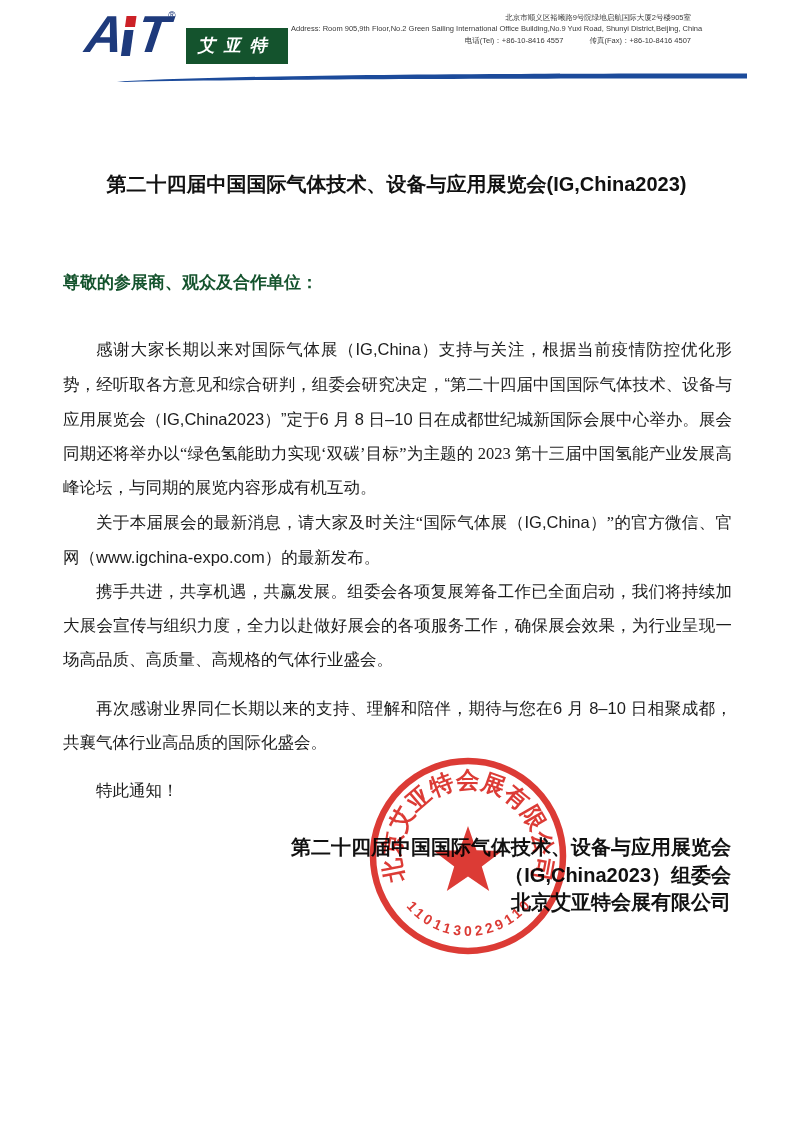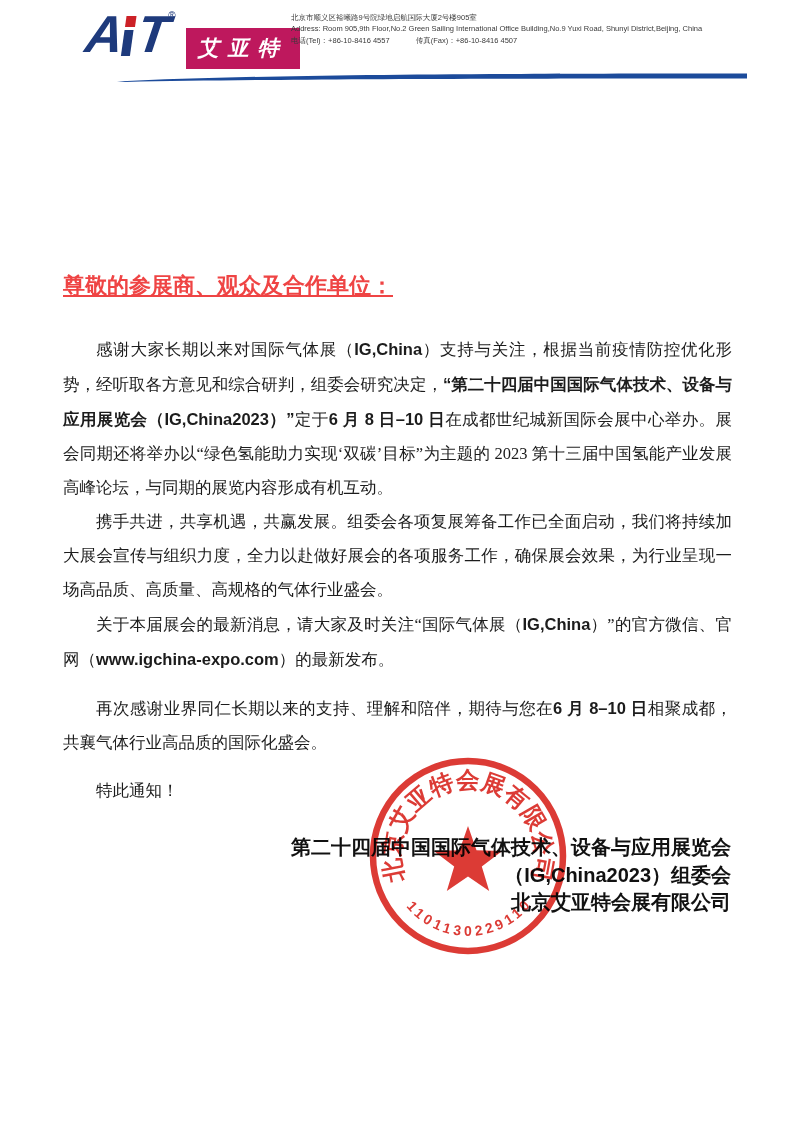--- a/index.html
+++ b/index.html
@@ -16,40 +16,40 @@
 
   
   .hdr-logo { position:absolute; left:86px; top:10px; display:flex; align-items:flex-start; }
   .lg-word { display:flex; align-items:flex-end; transform:skewX(-8deg); }
   .lg-letter { font-family:"Liberation Sans", sans-serif; font-weight:bold; font-style:italic;
                font-size:52px; line-height:48px; color:#1e3a7c; letter-spacing:-3px; }
   .lg-i { display:inline-flex; flex-direction:column; align-items:center; margin:0 4px 2px 3px; }
   .lg-i-dot { width:10px; height:11px; background:#cc2127; margin-bottom:3px; }
   .lg-i-stem { width:9px; height:26px; background:#1e3a7c; }
   .lg-reg { font-family:"Liberation Sans", sans-serif; font-size:10px; color:#1e3a7c; margin:0 0 0 2px; }
-  .lg-badge { margin:18px 0 0 10px; background:#be185d; color:#fff; padding:6px 12px 7px;
-              font-family:"Liberation Sans", sans-serif; font-weight:bold; font-size:21px;
+  .lg-badge { margin:18px 0 0 10px; background:#14532d; color:#fff; padding:6px 12px 7px;
+              font-family:"Liberation Sans", sans-serif; font-weight:bold; font-size:17px;
               letter-spacing:9px; font-style:italic; }
   .hdr-contact { position:absolute; left:291px; top:12px; width:400px;
                  font-family:"Liberation Sans", sans-serif; font-size:7.5px; line-height:11.4px;
-                 color:#3a3a3a; white-space:nowrap; }
+                 color:#3a3a3a; white-space:nowrap;text-align:right; }
   .hdr-contact .pair { display:inline-block; }
   .hdr-contact .pair + .pair { margin-left:24px; }
   .hdr-rule { position:absolute; left:85px; top:71px; }
 
   
   .doc-title { position:absolute; left:0; top:164px; width:793px; text-align:center;
                font-family:"Liberation Sans", sans-serif; font-weight:bold; font-size:20px;
                line-height:41px; color:#111; }
   .salutation { position:absolute; left:63px; top:271px;
-                font-family:"Liberation Sans", sans-serif; font-weight:bold; font-size:22px; color:#ef4444;text-decoration:underline; }
+                font-family:"Liberation Sans", sans-serif; font-weight:bold; font-size:17px; color:#14532d; }
   .body-text { position:absolute; left:63px; top:332px; width:669px;
                font-size:16.5px; line-height:34px; text-align:justify; color:#1c1c1c; }
   .body-text p { text-indent:2em; }
-  .body-text .b { font-weight:bold; font-family:"Liberation Sans", sans-serif;margin-top:40px; }
+  .body-text .b { font-weight:normal; font-family:"Liberation Sans", sans-serif;margin-top:40px; }
   .p-gap { margin-top:14px; }
   .notice { margin-top:14px; text-indent:2em; }
 
   
   .signature { position:absolute; right:62px; top:834px; text-align:right;
                font-family:"Liberation Sans", sans-serif; font-weight:bold;
                font-size:20px; line-height:27.5px; color:#111; }
 
   
   .stamp { position:absolute; left:366px; top:754px; width:204px; height:204px;
@@ -81,28 +81,29 @@
       <span class="pair">电话(Tel)：+86-10-8416 4557</span>
       <span class="pair">传真(Fax)：+86-10-8416 4507</span>
     </div>
   </div>
 
   <svg class="hdr-rule" width="662" height="12" viewBox="0 0 662 12">
     <path d="M 32,10.5 C 160,4.5 320,2.5 662,2.5 L 662,7.5 C 320,7.5 170,8.5 40,11 Z" fill="#1c4b9b"></path>
   </svg>
 
   <div class="doc-title">
+    <div>第二十四届中国国际气体技术、设备与应用展览会(IG,China2023)</div>
   </div>
 
   <div class="salutation">尊敬的参展商、观众及合作单位：</div>
 
   <div class="body-text">
     <p><span>感谢大家长期以来对国际气体展（</span><span class="b">IG,China</span><span>）支持与关注，根据当前疫情防控优化形势，经听取各方意见和综合研判，组委会研究决定，</span><span class="b">“第二十四届中国国际气体技术、设备与应用展览会（IG,China2023）”</span><span>定于</span><span class="b">6 月 8 日–10 日</span><span>在成都世纪城新国际会展中心举办。展会同期还将举办以“绿色氢能助力实现‘双碳’目标”为主题的 2023 第十三届中国氢能产业发展高峰论坛，与同期的展览内容形成有机互动。</span></p>
+    <p><span>关于本届展会的最新消息，请大家及时关注“国际气体展（</span><span class="b">IG,China</span><span>）”的官方微信、官网（</span><span class="b">www.igchina-expo.com</span><span>）的最新发布。</span></p>
     <p><span>携手共进，共享机遇，共赢发展。组委会各项复展筹备工作已全面启动，我们将持续加大展会宣传与组织力度，全力以赴做好展会的各项服务工作，确保展会效果，为行业呈现一场高品质、高质量、高规格的气体行业盛会。</span></p>
-    <p><span>关于本届展会的最新消息，请大家及时关注“国际气体展（</span><span class="b">IG,China</span><span>）”的官方微信、官网（</span><span class="b">www.igchina-expo.com</span><span>）的最新发布。</span></p>
     <p class="p-gap"><span>再次感谢业界同仁长期以来的支持、理解和陪伴，期待与您在</span><span class="b">6 月 8–10 日</span><span>相聚成都，共襄气体行业高品质的国际化盛会。</span></p>
     <p class="notice">特此通知！</p>
   </div>
 
   <div class="signature">
     <div>第二十四届中国国际气体技术、设备与应用展览会</div>
     <div>（IG,China2023）组委会</div>
     <div>北京艾亚特会展有限公司</div>
   </div>
 

